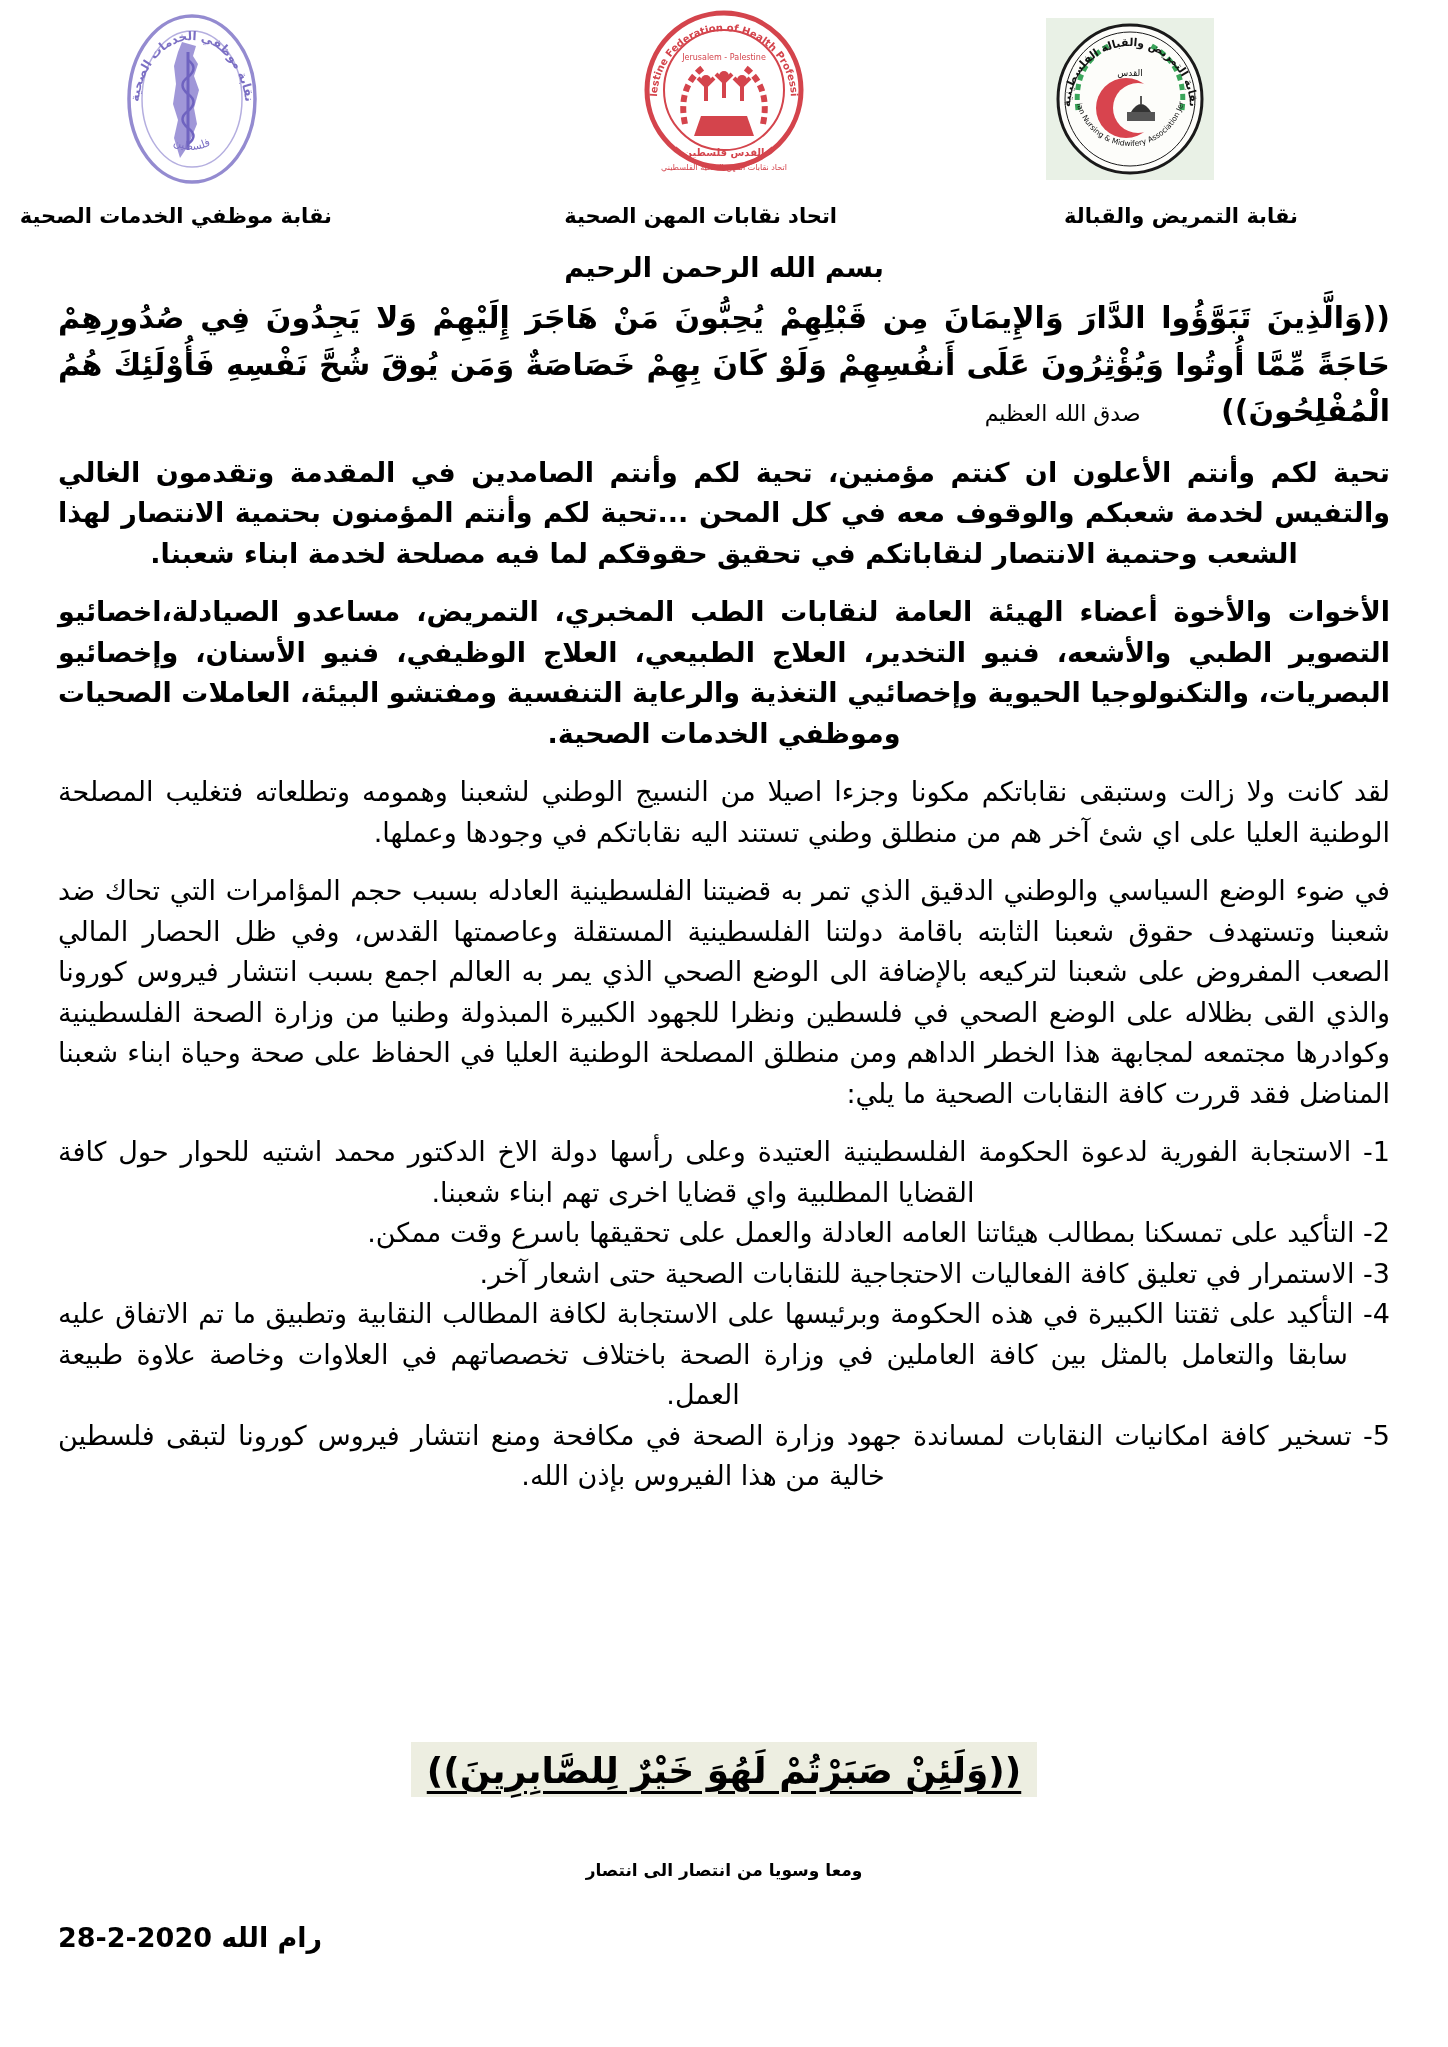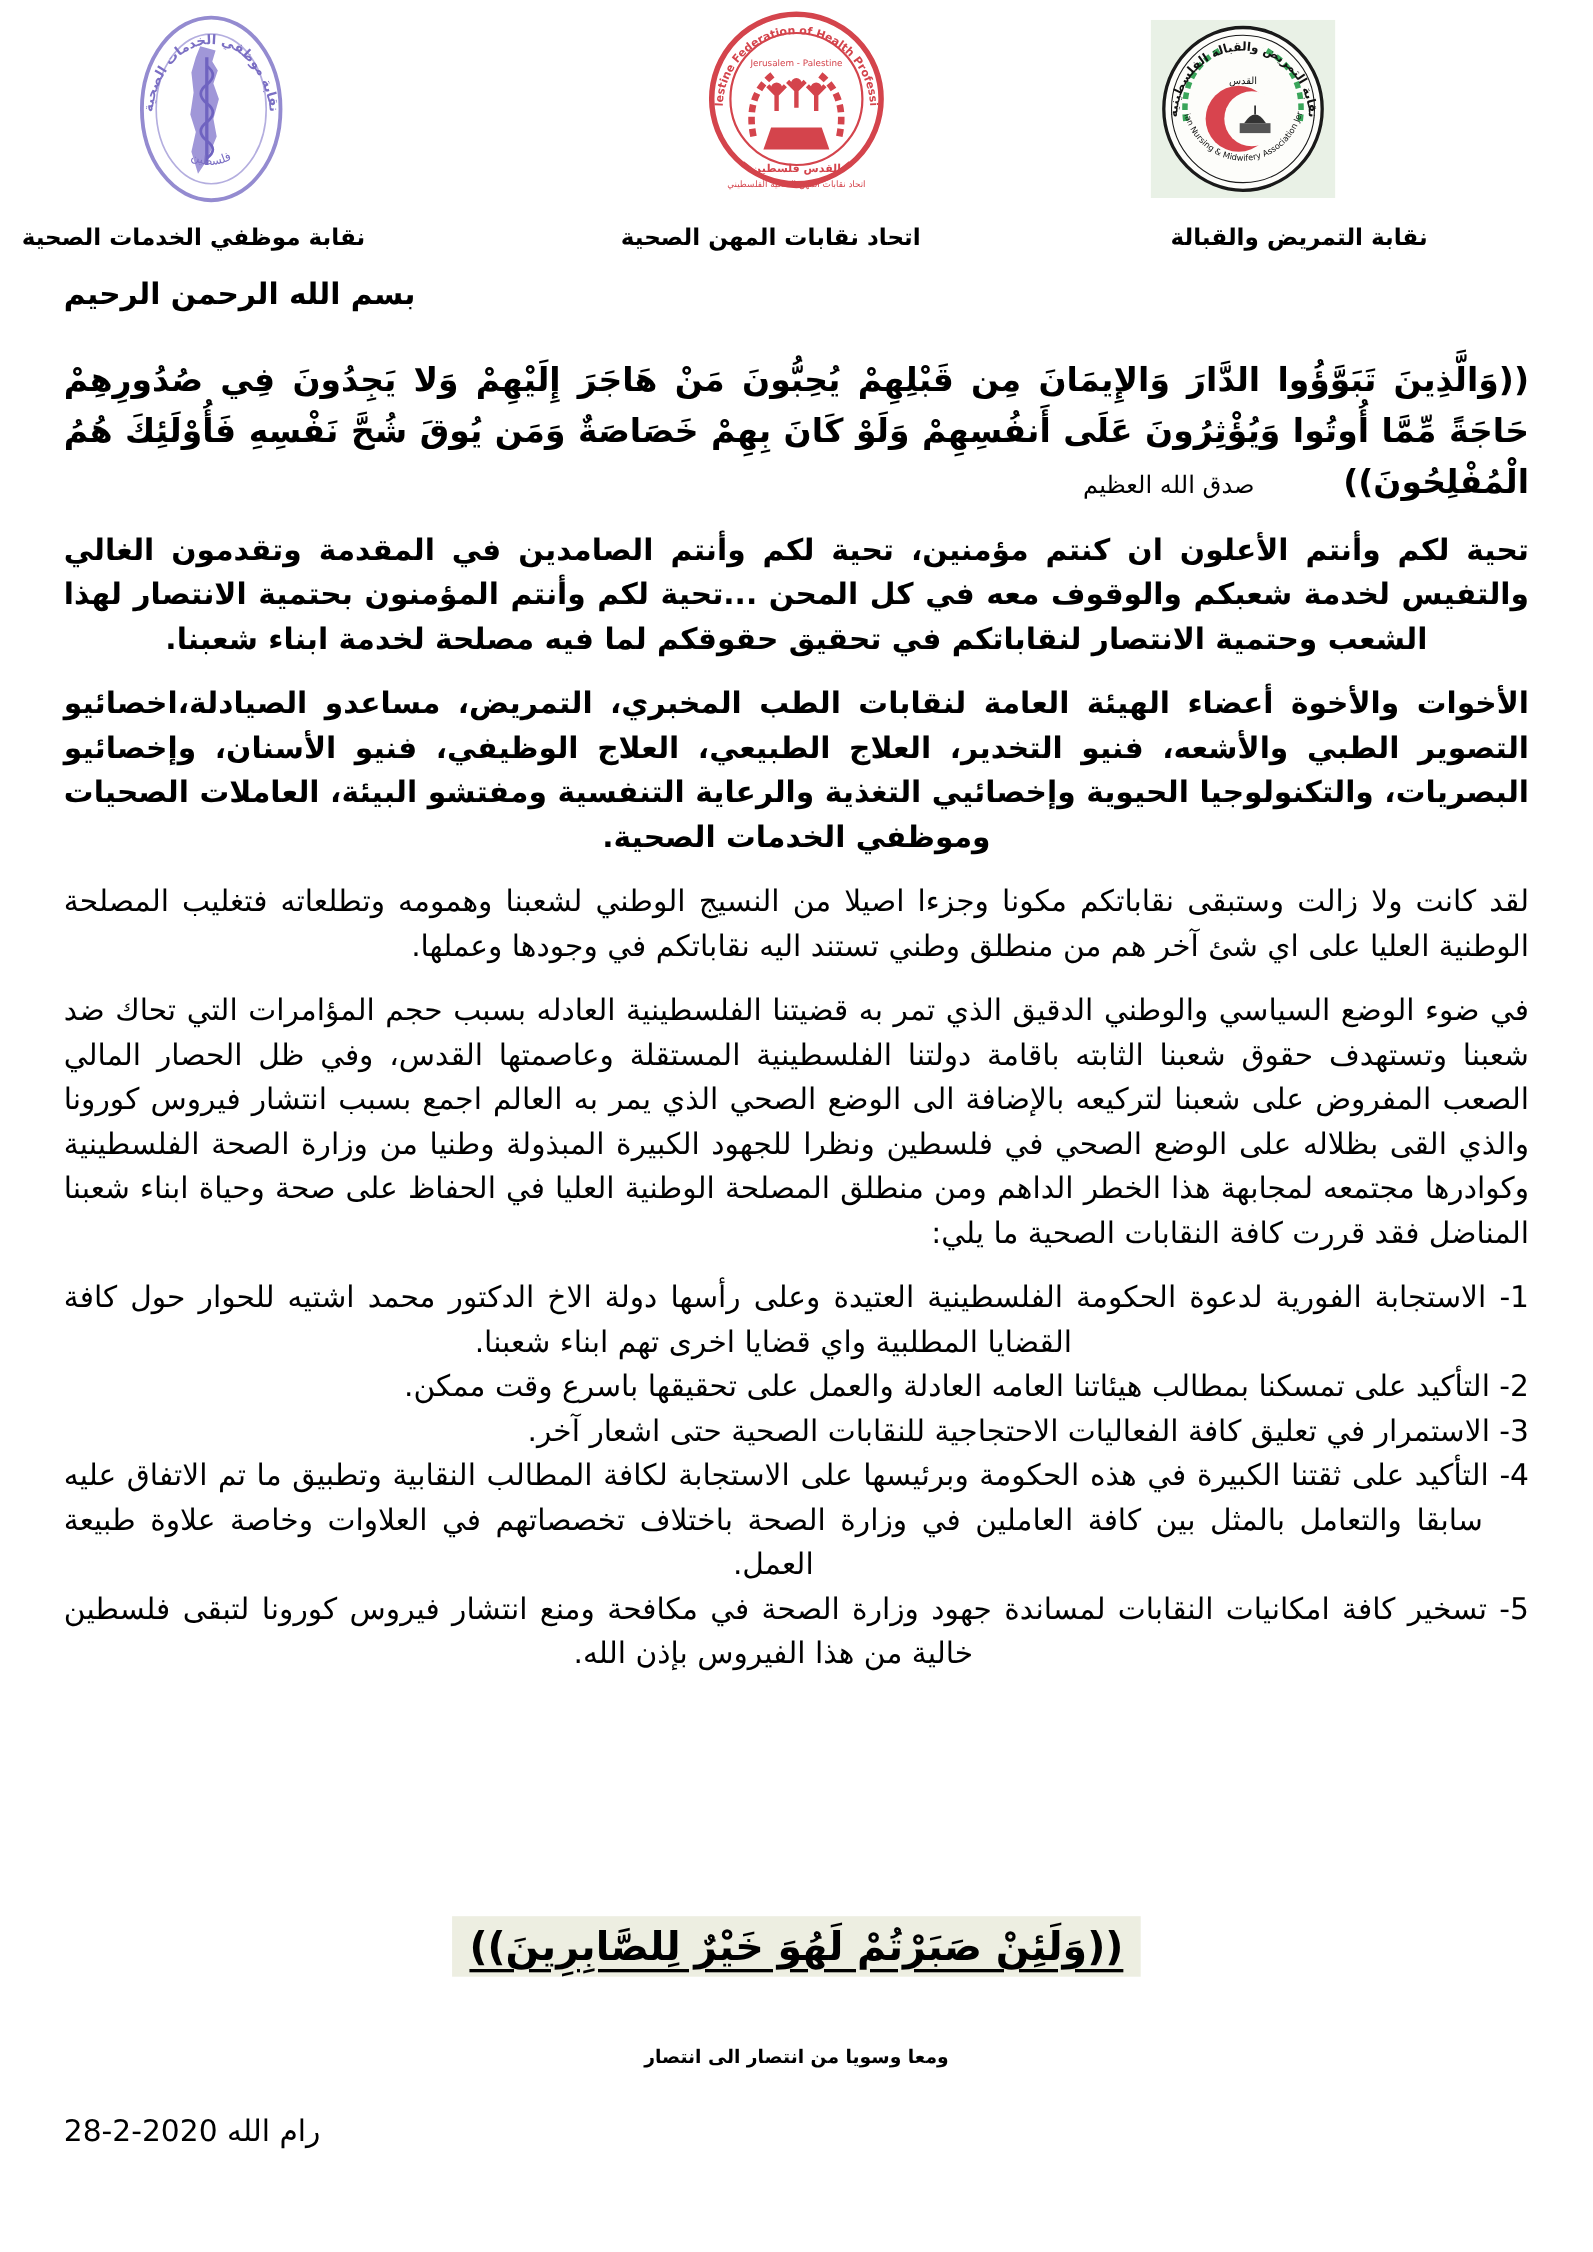--- a/index.html
+++ b/index.html
@@ -13,38 +13,38 @@
   .logo-center { left: 641px; top: 6px; }
   .logo-right  { left: 1046px; top: 18px; }
   .org-name { position: absolute; top: 204px; font-weight: bold; font-size: 21px;
               text-align: center; direction: rtl; white-space: nowrap; }
   .org-left   { left: 68px;  width: 264px; }
   .org-center { left: 573px; width: 264px; }
   .org-right  { left: 1053px; width: 256px; text-align: center; }
 
   
   .content { padding: 0 58px; direction: rtl; }
-  .basmala { text-align: left; font-weight: bold; font-size: 27px; margin: 10px 0 40px; }
+  .basmala { text-align: center; font-weight: bold; font-size: 27px; margin: 10px 0 12px; }
   .verse { font-weight: bold; font-size: 30px; line-height: 1.55; text-align: justify; }
   .sadaqa { font-size: 22px; font-weight: normal; margin-right: 70px; }
   .para { font-size: 27px; line-height: 1.5; text-align: justify; margin: 18px 0; }
   .bold { font-weight: bold; }
   .center-last { text-align-last: center; }
   .decisions { margin-top: 6px; }
   .decision { font-size: 27px; line-height: 1.5; text-align: justify;
               padding-right: 42px; text-indent: -42px; }
 
   
   .closing-verse-wrap { position: absolute; top: 1742px; left: 0; width: 1448px; text-align: center; }
   .closing-verse { display: inline-block; background: #edeee1; font-weight: bold; font-size: 36px;
                    text-decoration: underline; text-decoration-thickness: 3px; text-underline-offset: 8px;
                    padding: 8px 16px 6px; direction: rtl; }
   .slogan { position: absolute; top: 1860px; left: 0; width: 1448px; text-align: center;
             font-weight: bold; font-size: 17px; direction: rtl; }
-  .date { position: absolute; left: 58px; top: 1922px; font-weight: normal; font-size: 27px;
+  .date { position: absolute; left: 58px; top: 1922px; font-weight: bold; font-size: 27px;
           direction: rtl; text-align: left; }
 
   svg text { font-family: "DejaVu Sans", sans-serif; }
 </style>
 </head>
 <body>
 
 <div class="page">
 
   <div class="header">

